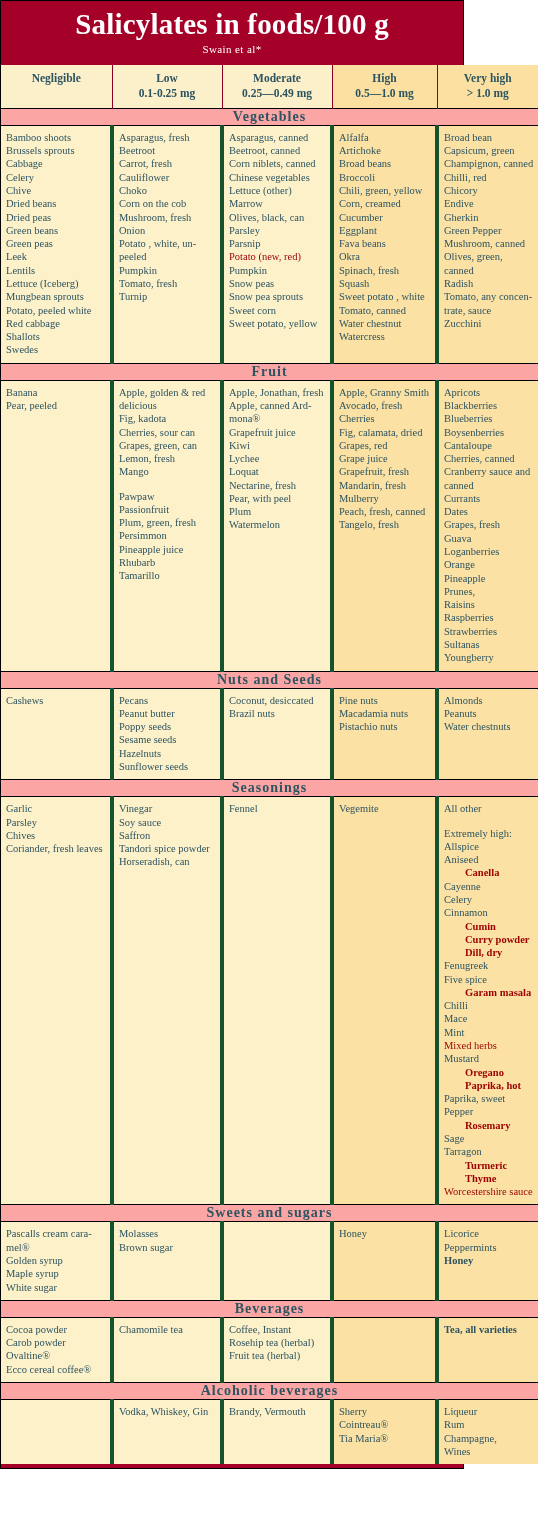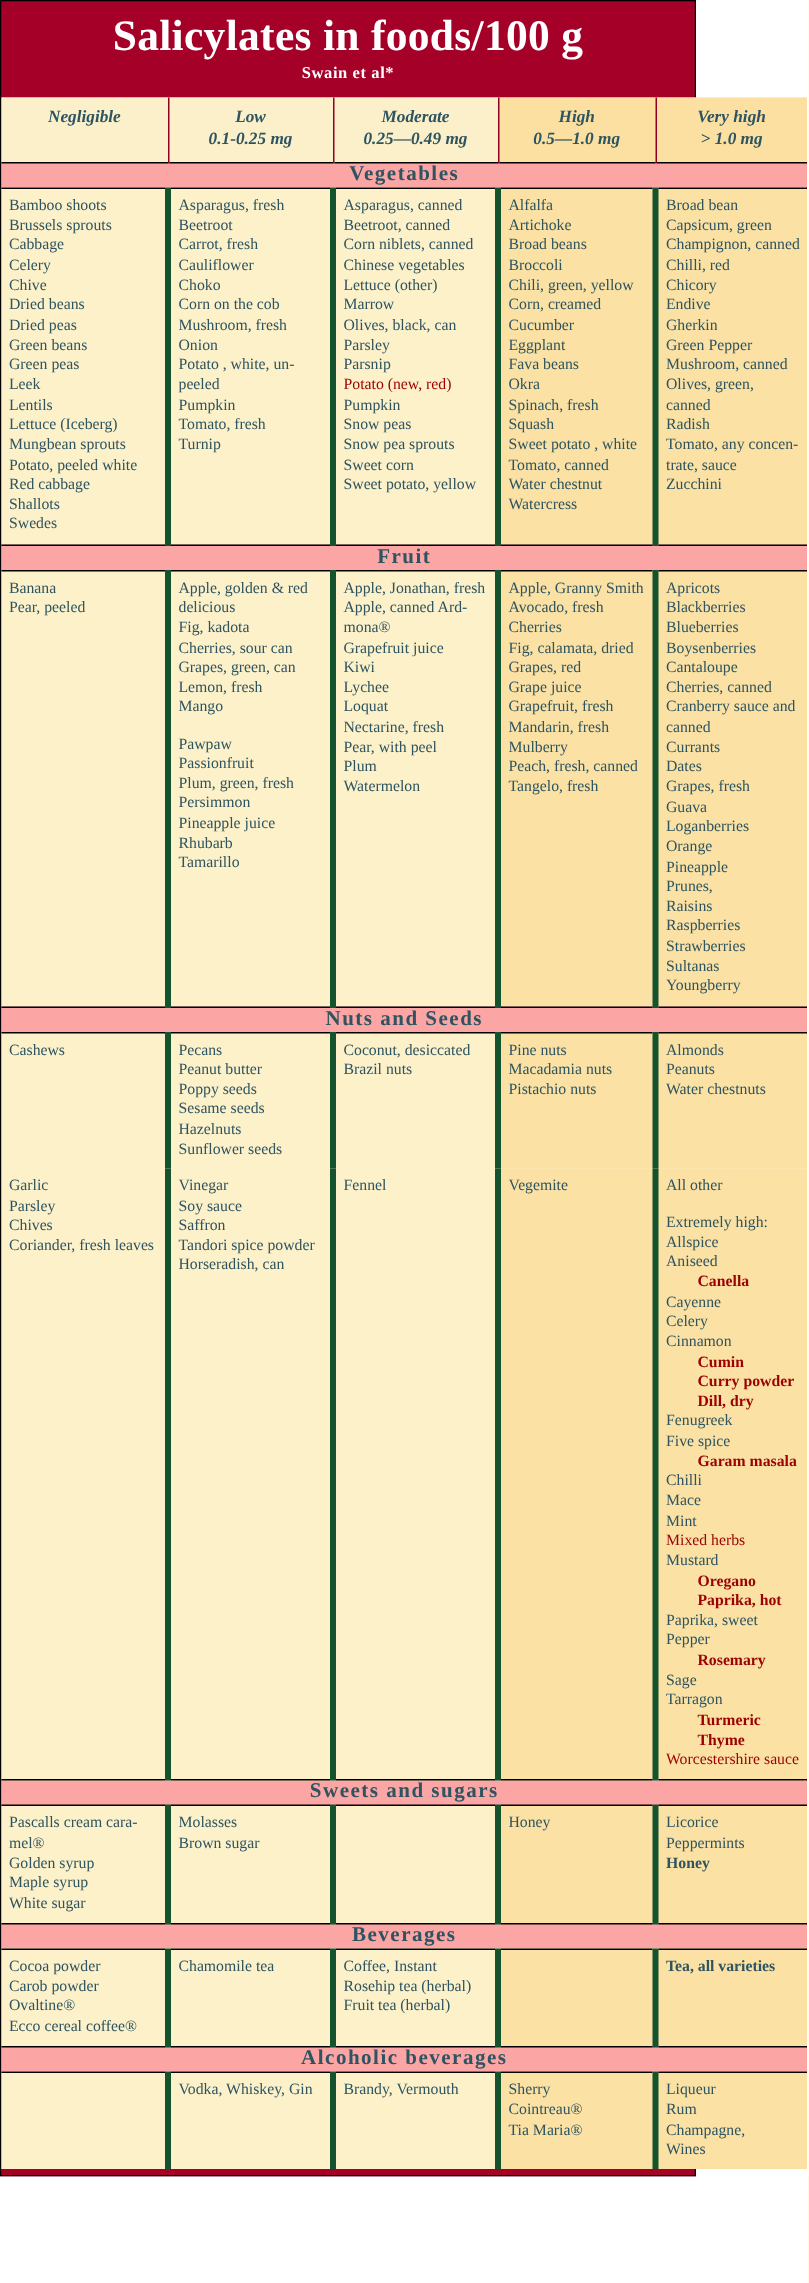--- a/index.html
+++ b/index.html
@@ -23,21 +23,21 @@
     color:#ffffff;
     font-size:29px;
     font-weight:bold;
     line-height:1.05;
     letter-spacing:0.2px;
     font-family:"Liberation Serif","DejaVu Serif",serif;
   }
   .subtitle{
     color:#ffffff;
     font-size:11px;
-    font-weight:bold;
+    font-weight:normal;
     margin-top:4px;
     letter-spacing:0.4px;
   }
 
   
   table.grid{
     width:537px;
     border-collapse:collapse;
     table-layout:fixed;
     background:#fdf0c8;
@@ -60,21 +60,21 @@
     color:#2d5460;
     font-weight:bold;
     font-size:11.5px;
     line-height:1.28;
     padding:6px 2px 7px 2px;
     border-right:1px solid #8f0022;
     background:#fbf0c9;
   }
   tr.colhead td:last-child{border-right:none;}
   tr.colhead td.warm{background:#fbe0a2;}
-  tr.colhead td .hl{display:block;font-style:italic;}
+  tr.colhead td .hl{display:block;}
 
   
   td.section{
     background:#fca5a5;
     text-align:center;
     color:#2d5460;
     font-weight:bold;
     font-size:14px;
     letter-spacing:1px;
     padding:4px 0 5px 0;
@@ -323,20 +323,23 @@
           <td class="warm">
             <span class="itm">Pine nuts</span>
             <span class="itm">Macadamia nuts</span>
             <span class="itm">Pistachio nuts</span>
           </td>
           <td class="warm">
             <span class="itm">Almonds</span>
             <span class="itm">Peanuts</span>
             <span class="itm">Water chestnuts</span>
           </td>
+        </tr>
+        <tr>
+          <td class="section" colspan="5">Seasonings</td>
         </tr>
         <tr class="body">
           <td>
             <span class="itm">Garlic</span>
             <span class="itm">Parsley</span>
             <span class="itm">Chives</span>
             <span class="itm">Coriander, fresh leaves</span>
           </td>
           <td>
             <span class="itm">Vinegar</span>

